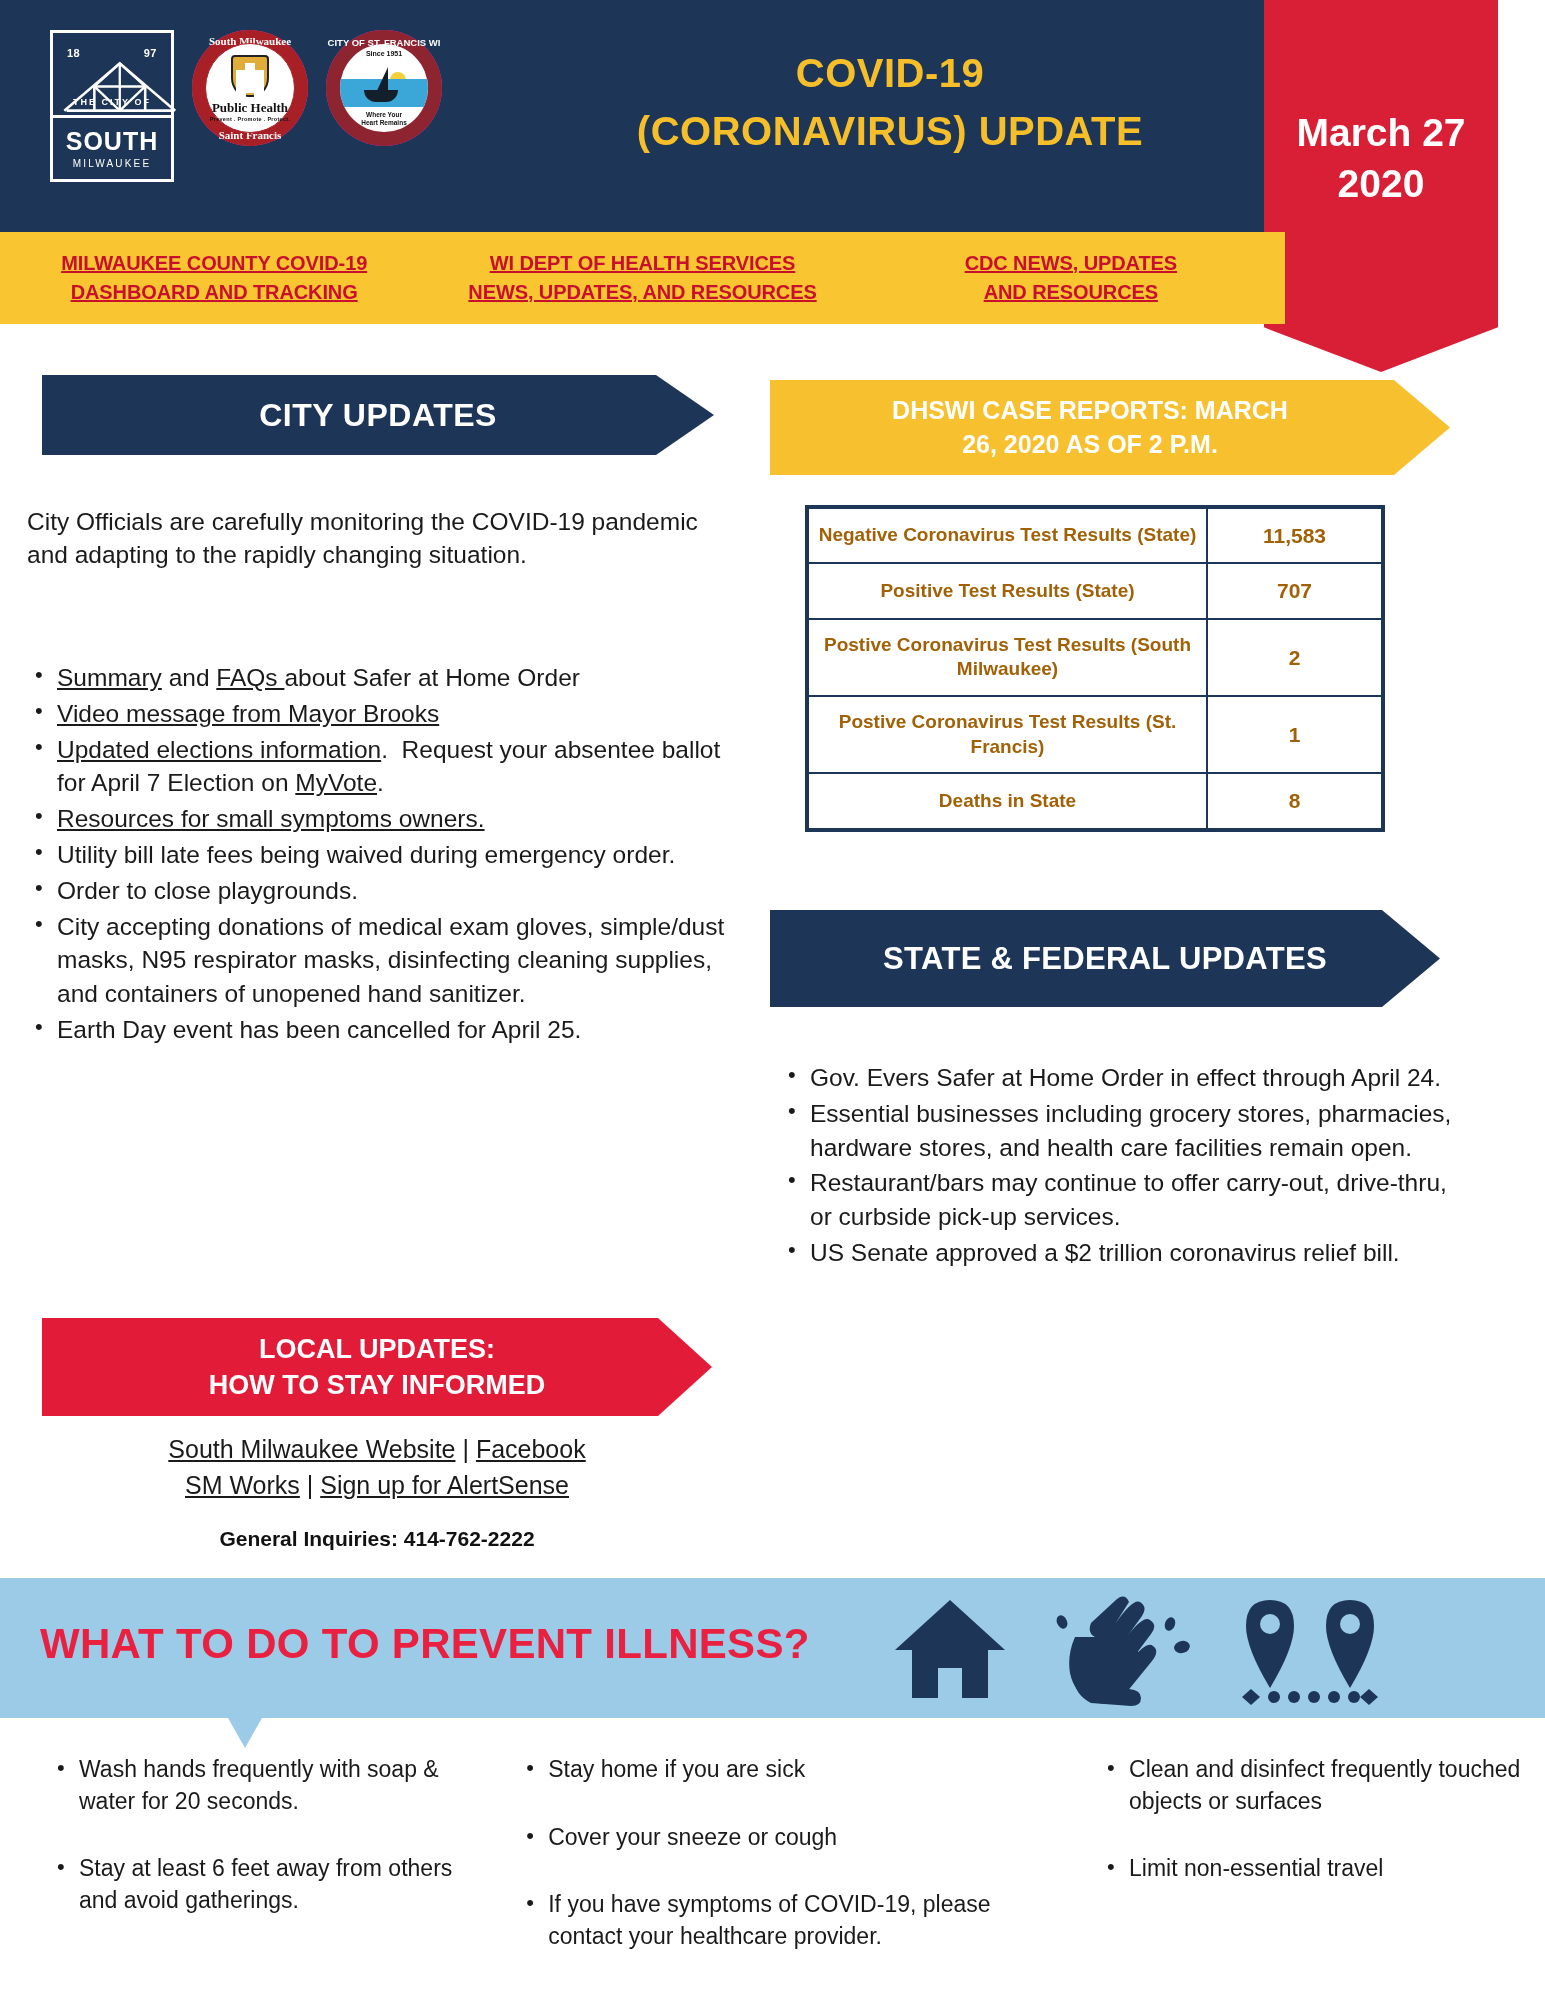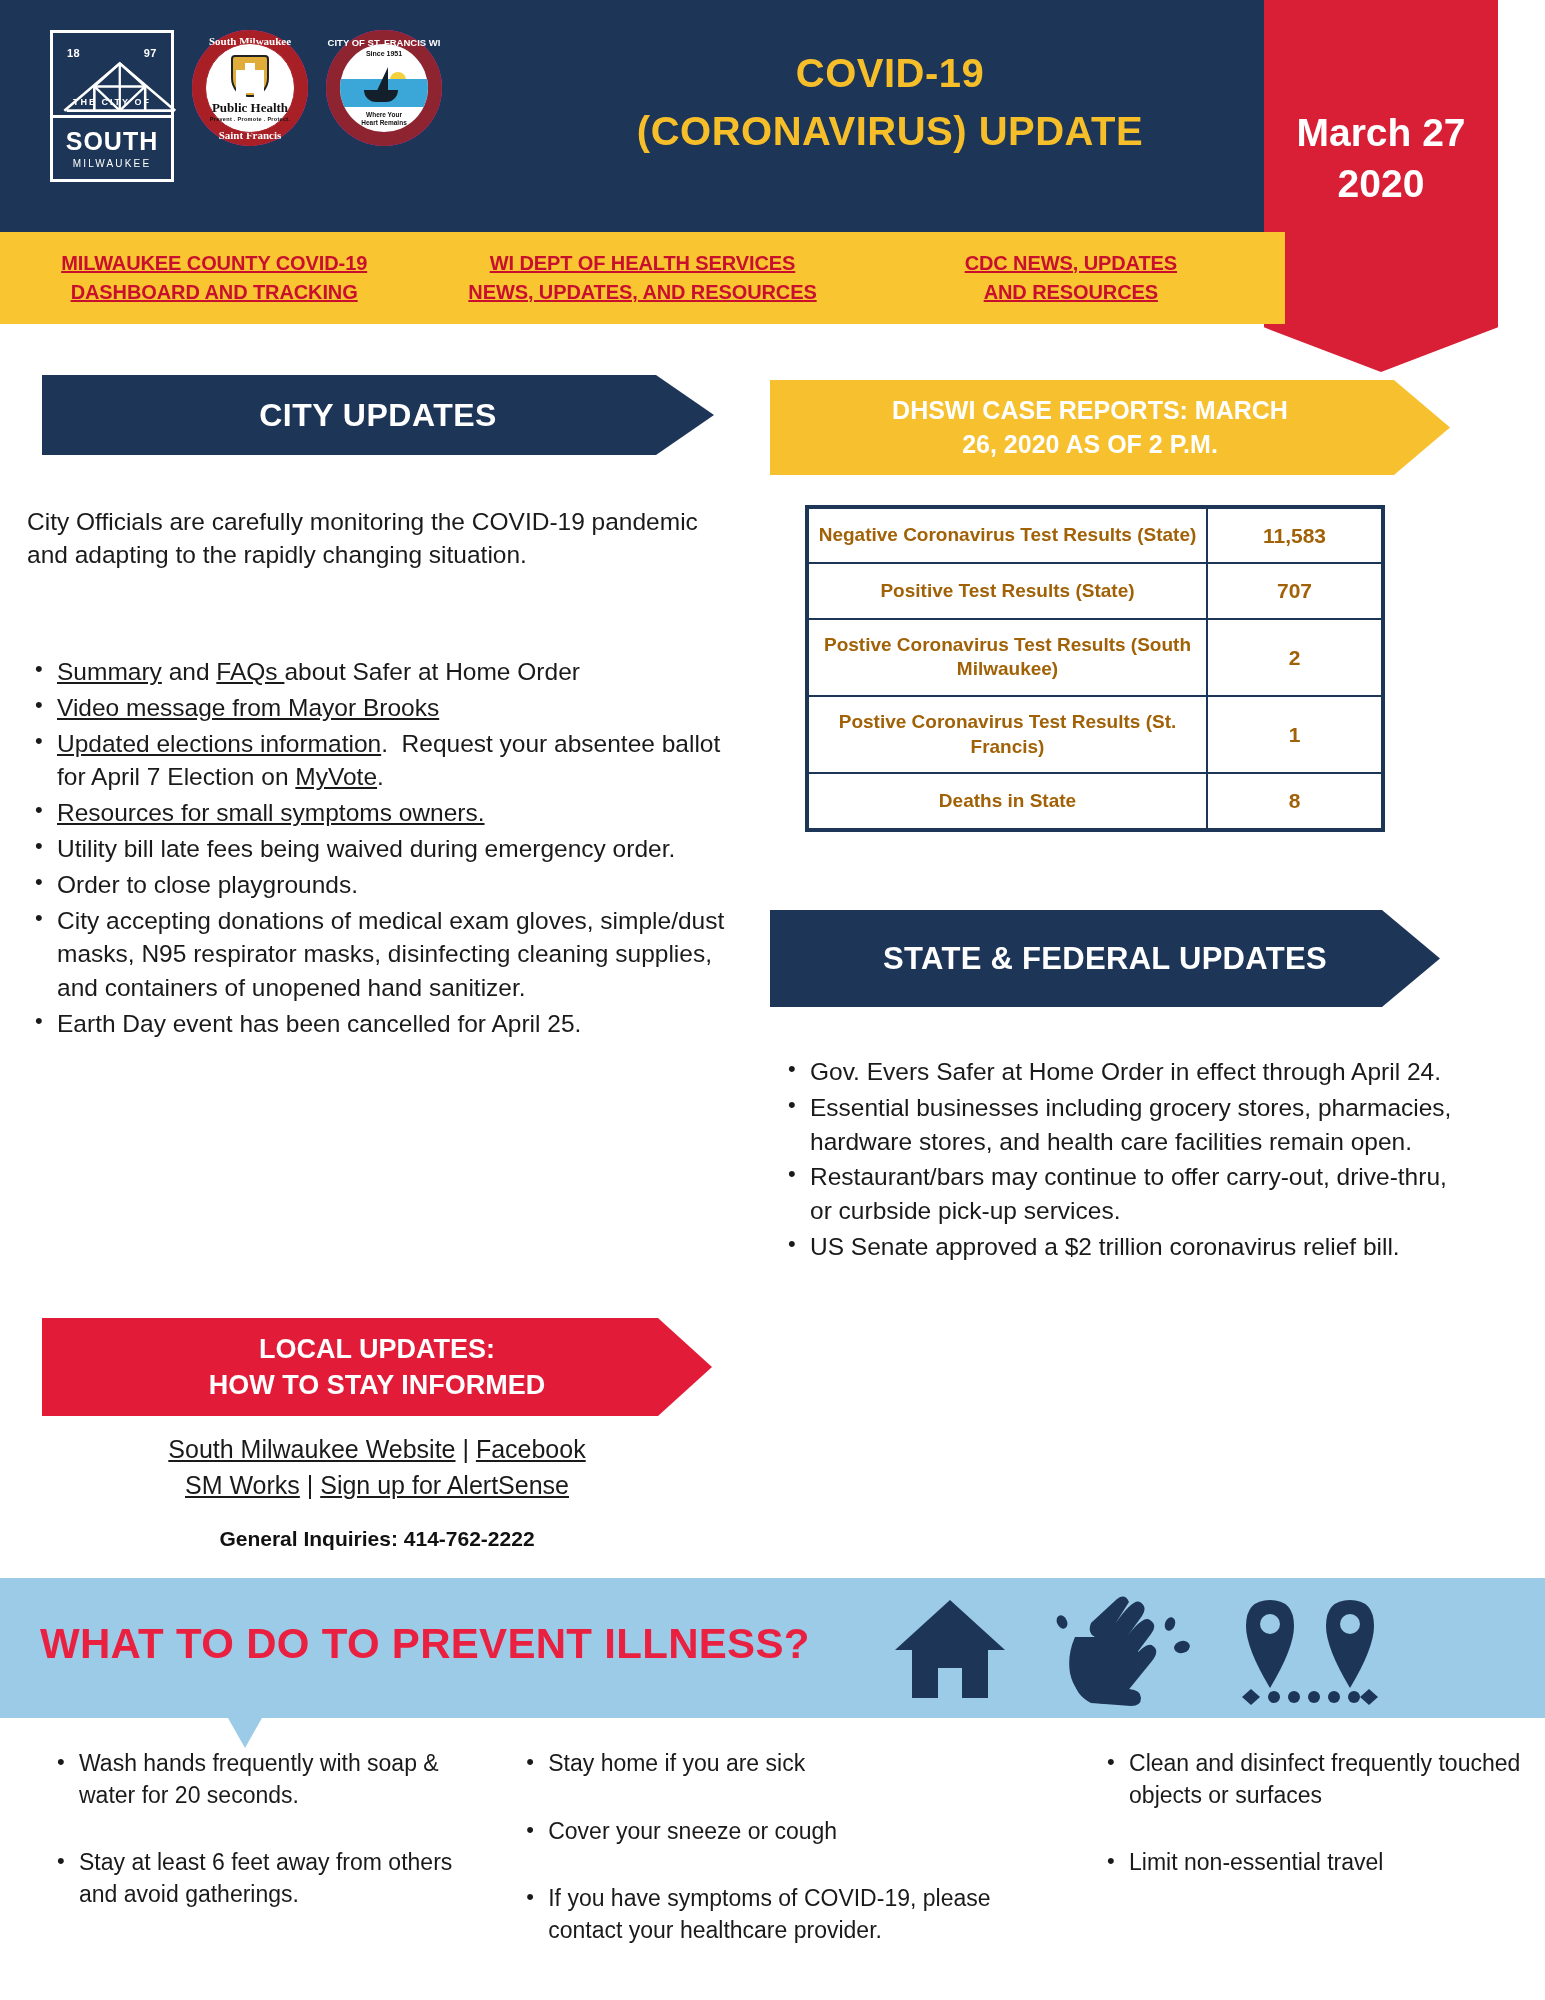--- a/index.html
+++ b/index.html
@@ -110,21 +110,21 @@
 
   .bn-local { left:42px; top:1318px; width:670px; height:98px; background:#e21b38;
               font-size:27px; line-height:1.35;
               clip-path: polygon(0 0, calc(100% - 54px) 0, 100% 50%, calc(100% - 54px) 100%, 0 100%); }
   .bn-local .fold { background:#c48e91; clip-path: polygon(0 100%, 100% 100%, 100% 0); }
 
   
   .body-txt { font-family: "Liberation Sans", sans-serif; color:#1a1a1a; }
   .city-intro { position:absolute; left:27px; top:505px; width:690px; font-size:24.5px;
                 line-height:1.36; }
-  ul.flat { list-style:none; }
+  ul.flat { list-style:none;margin-top:6px; }
   ul.flat li { position:relative; padding-left:30px; }
   ul.flat li:before { content:"\2022"; position:absolute; left:8px; top:-1px; font-size:22px; }
   .city-list { position:absolute; left:27px; top:655px; width:720px; font-size:24.5px;
                line-height:1.38; }
   .city-list li { margin-bottom: 2px; }
   .u { text-decoration: underline; }
 
   .state-list { position:absolute; left:780px; top:1055px; width:680px; font-size:24.5px;
                 line-height:1.38; }
   .state-list li { margin-bottom: 2px; }

